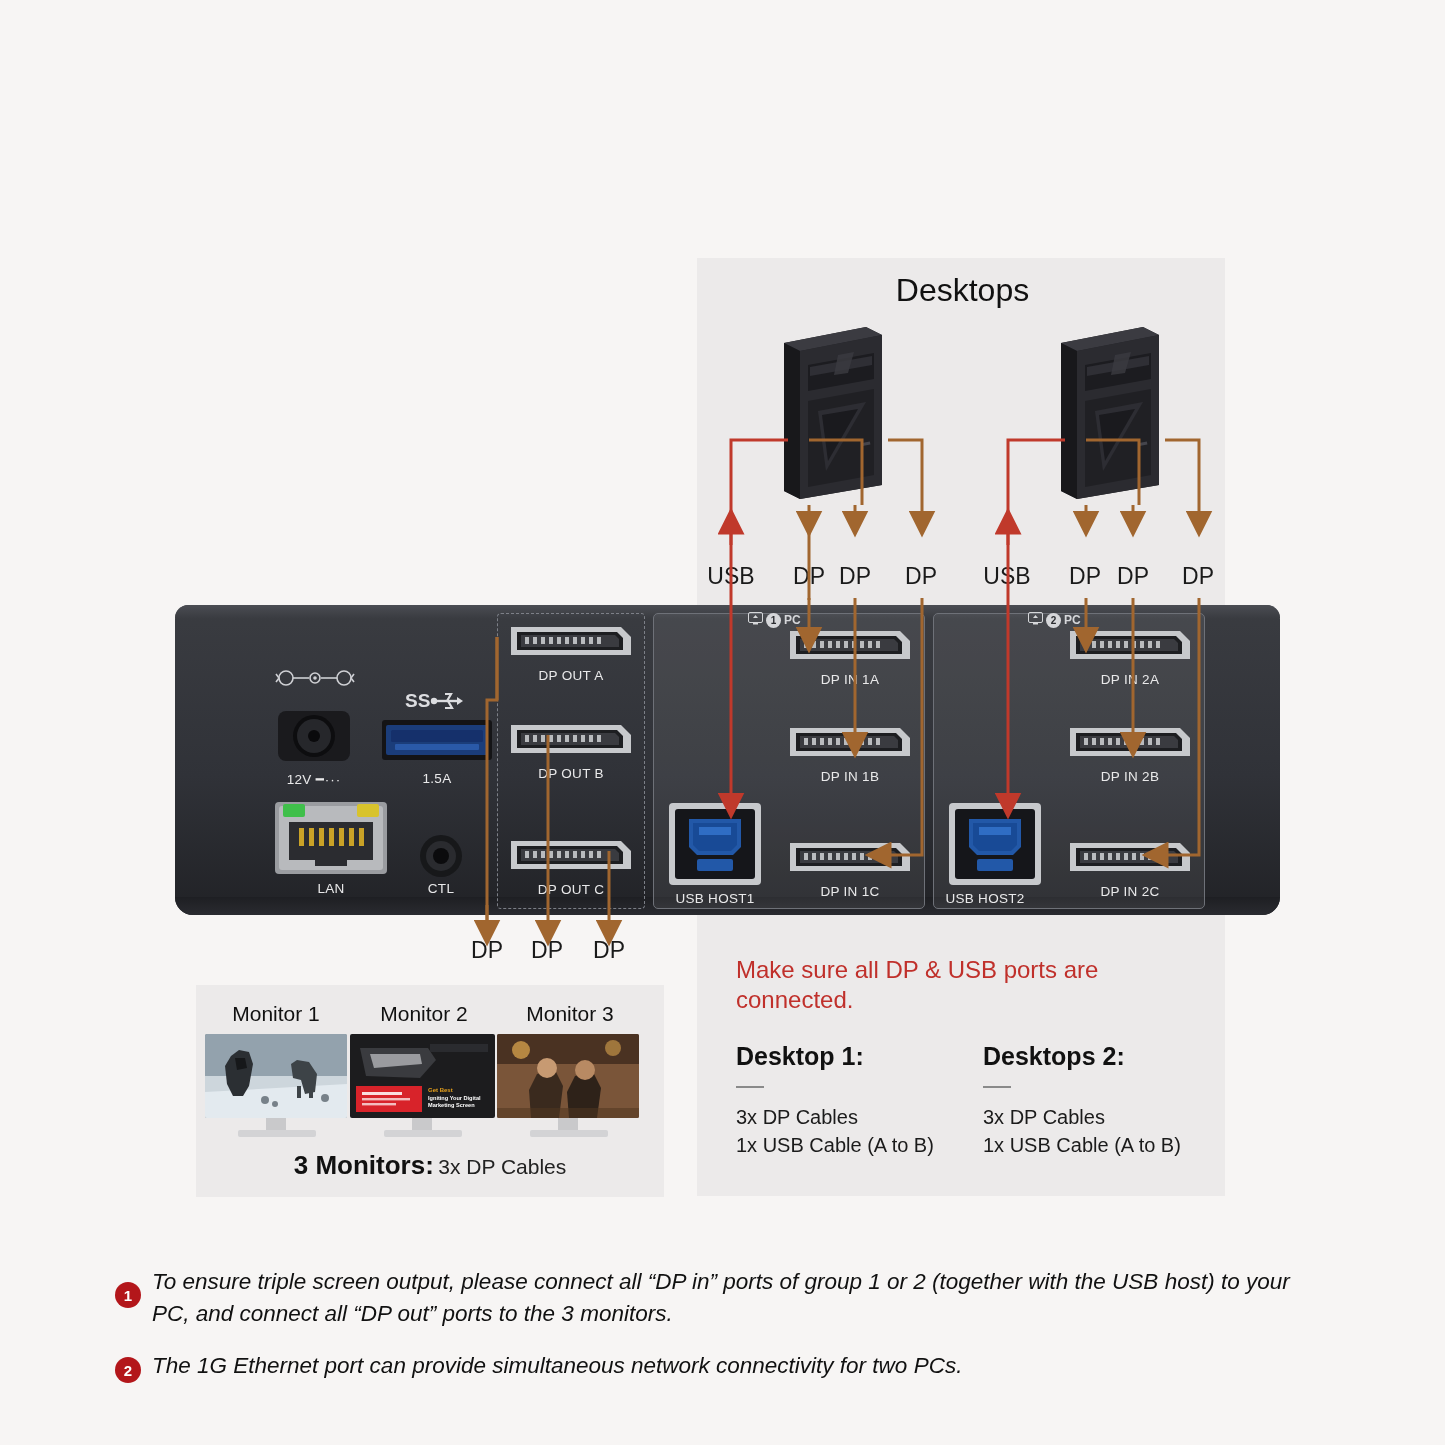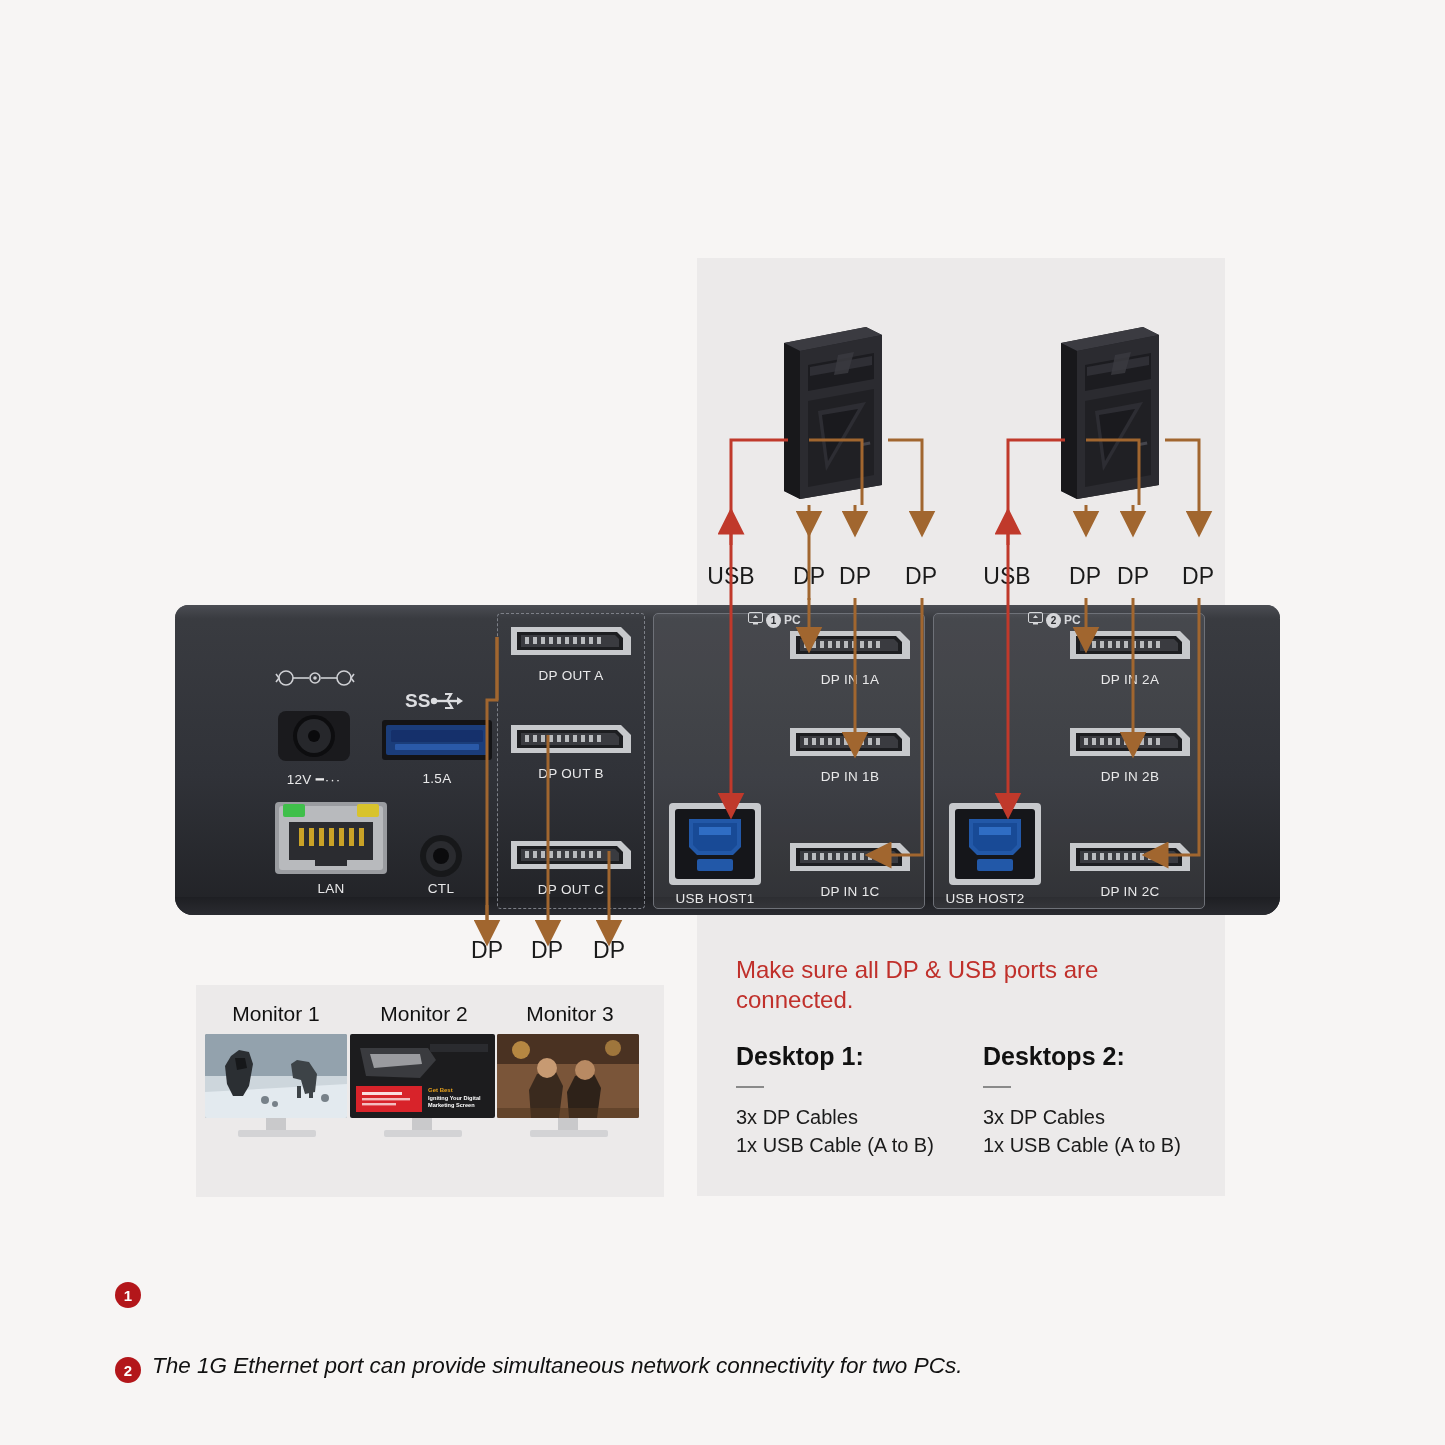--- a/index.html
+++ b/index.html
@@ -132,20 +132,21 @@
   .wires { position: absolute; left: 0; top: 0; width: 1445px; height: 1445px; pointer-events: none; }
 </style>
 </head>
 <body>
 
 <div id="page">
 
 
   <div class="right-panel"></div>
 
+  <div class="desktops-label">Desktops</div>
 
   <div class="tower" style="left:778px; top:325px;">
     <svg width="110" height="175" viewBox="0 0 110 175">
       <path d="M6 18 L88 2 L104 10 L104 160 L22 174 L6 166 Z" fill="#26262a"></path>
       <path d="M6 18 L88 2 L104 10 L22 26 Z" fill="#3b3b41"></path>
       <path d="M22 26 L104 10 L104 160 L22 174 Z" fill="#2b2b30"></path>
       <path d="M6 18 L22 26 L22 174 L6 166 Z" fill="#18181b"></path>
       <path d="M30 40 L96 28 L96 54 L30 66 Z" fill="#1c1c20"></path>
       <path d="M32 42 L94 31 L94 40 L32 51 Z" fill="#2f2f35"></path>
       <path d="M30 76 L96 64 L96 150 L30 162 Z" fill="#202024"></path>
@@ -566,34 +567,39 @@
       <path d="M40 40 L58 36 L66 52 L62 84 L34 84 L32 56 Z" fill="#3a2a1e"></path>
       <circle cx="50" cy="34" r="10" fill="#c79a72"></circle>
       <path d="M78 42 L96 38 L104 54 L100 84 L72 84 L70 58 Z" fill="#2e2219"></path>
       <circle cx="88" cy="36" r="10" fill="#b88a63"></circle>
       <rect x="0" y="74" width="142" height="10" fill="#513721" opacity="0.55"></rect>
     </svg>
   </div>
   <div class="mon-stand" style="left:558px; top:1118px; width:20px; height:12px;"></div>
   <div class="mon-foot" style="left:530px; top:1130px; width:78px; height:7px;"></div>
 
+  <div class="mon-summary">
+    <b>3 Monitors:</b>
+    <span>3x DP Cables</span>
+  </div>
 
   <div class="warn">Make sure all DP &amp; USB ports are connected.</div>
 
   <div class="dcol-title" style="left:736px; top:1042px;">Desktop 1:</div>
   <div class="dcol-rule" style="left:736px; top:1086px;"></div>
   <div class="dcol-line" style="left:736px; top:1106px;">3x DP Cables</div>
   <div class="dcol-line" style="left:736px; top:1134px;">1x USB Cable (A to B)</div>
 
   <div class="dcol-title" style="left:983px; top:1042px;">Desktops 2:</div>
   <div class="dcol-rule" style="left:983px; top:1086px;"></div>
   <div class="dcol-line" style="left:983px; top:1106px;">3x DP Cables</div>
   <div class="dcol-line" style="left:983px; top:1134px;">1x USB Cable (A to B)</div>
 
   <div class="fn-badge" style="left:115px; top:1282px;">1</div>
+  <div class="fn-text" style="left:152px; top:1266px; width:1170px;">To ensure triple screen output, please connect all “DP in” ports of group 1 or 2 (together with the USB host) to your PC, and connect all “DP out” ports to the 3 monitors.</div>
 
   <div class="fn-badge" style="left:115px; top:1357px;">2</div>
   <div class="fn-text" style="left:152px; top:1350px; width:1170px;">The 1G Ethernet port can provide simultaneous network connectivity for two PCs.</div>
 
   <svg class="wires" viewBox="0 0 1445 1445">
     <defs>
       <marker id="ar-red" markerWidth="9" markerHeight="9" refX="4.5" refY="4.5" orient="auto">
         <path d="M0 0 L9 4.5 L0 9 Z" fill="#c0392b"></path>
       </marker>
       <marker id="ar-red-up" markerWidth="9" markerHeight="9" refX="4.5" refY="4.5" orient="auto">

